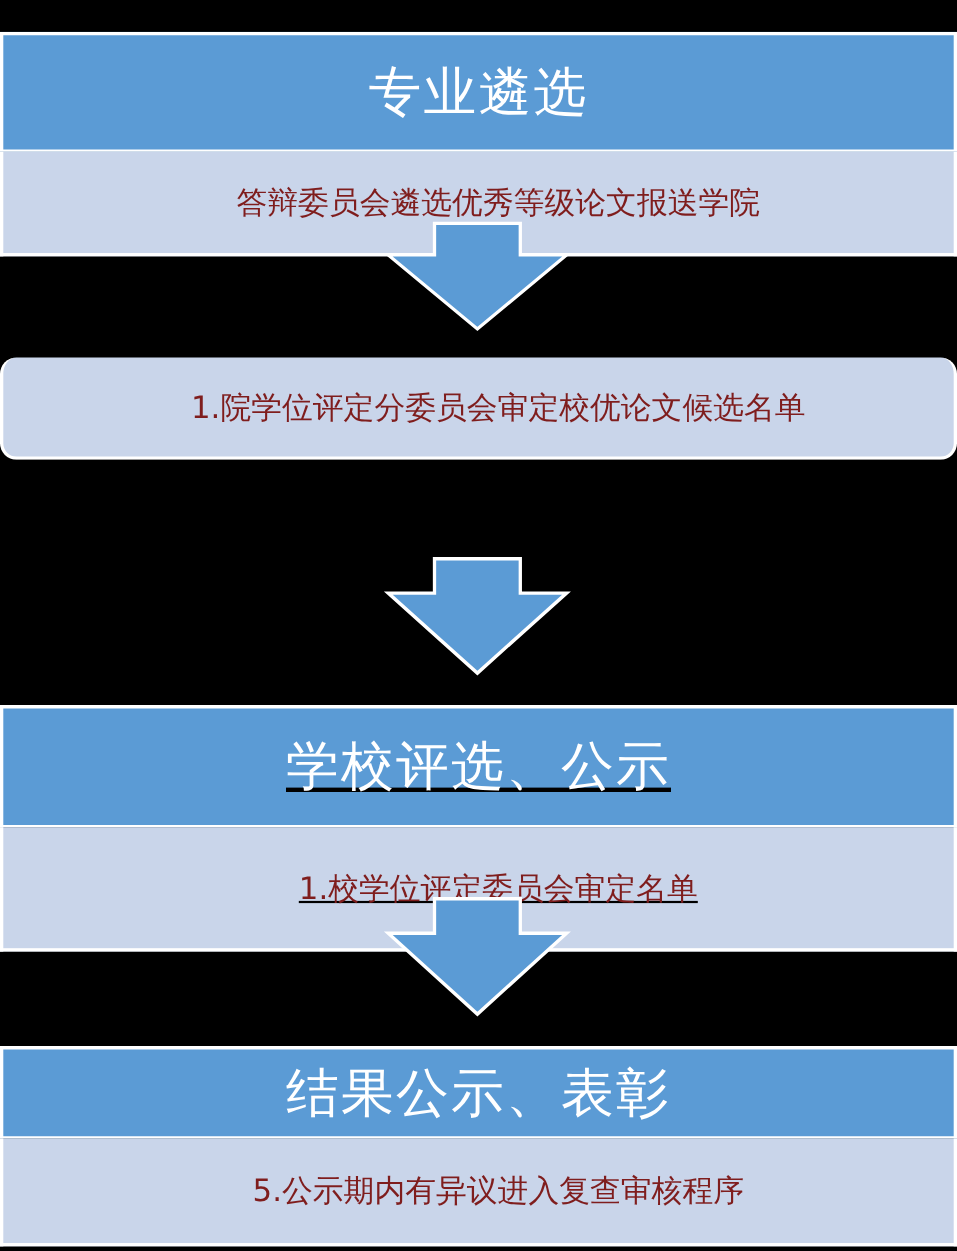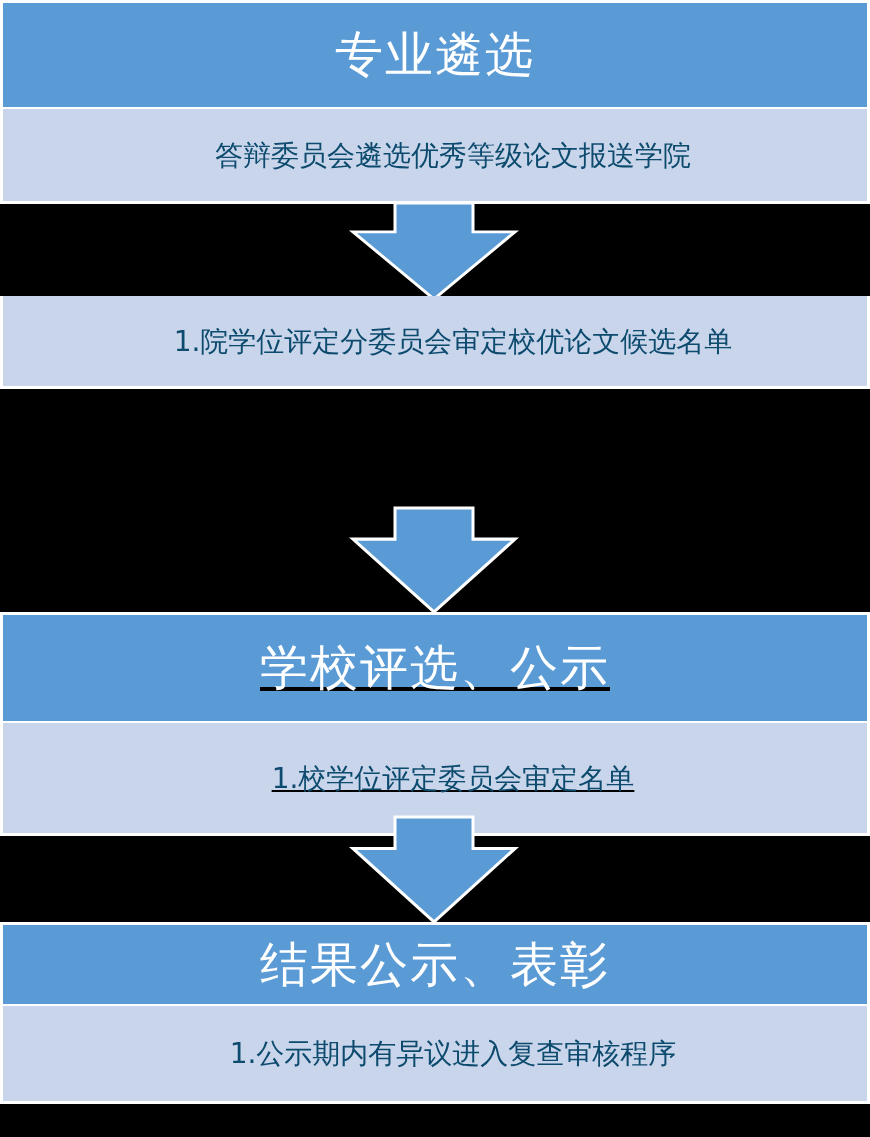--- a/index.html
+++ b/index.html
@@ -3,38 +3,38 @@
 <meta charset="utf-8">
 <style>
   html, body { margin: 0; padding: 0; }
   body {
     width: 870px; height: 1137px;
     background: #000000;
     position: relative;
     font-family: "DejaVu Sans", "Liberation Sans", sans-serif;
     overflow: hidden;
   }
-  .stage { position: absolute; left: 0; width: 870px; box-sizing: border-box; }
+  .stage { position: absolute; left: 0; width: 870px; box-sizing: border-box; margin-top: 29px; }
   .stage-header {
     box-sizing: border-box;
     background: #5B9BD5;
     border: 3px solid #FFFFFF;
     border-bottom: 2px solid #FFFFFF;
     color: #FFFFFF;
     display: flex; align-items: center; justify-content: center;
     font-size: 48px;
     letter-spacing: 2px;
     font-weight: 400;
   }
   .stage-body {
     box-sizing: border-box;
     background: #C9D5EA;
     border: 3px solid #FFFFFF;
     border-top: none;
-    color: #0c4a6e;
+    color: #7f1d1d;
     display: flex; flex-direction: column;
     align-items: center; justify-content: center;
     font-size: 28px;
     line-height: 45px;
     padding-left: 36px;
   }
   .detail-line { margin: 0; padding: 0; white-space: nowrap; }
   .arrow-wrap { position: absolute; left: 349px; width: 170px; }
   .arrow-wrap svg { display: block; width: 100%; height: 100%; overflow: visible; }
 </style>
@@ -50,21 +50,21 @@
   </div>
 </div>
 
 <div class="arrow-wrap" style="top:203px; height:98px;">
   <svg viewBox="0 0 170 102" preserveAspectRatio="none" aria-hidden="true">
     <polygon points="46,0 124,0 124,30 166,30 85,100 4,30 46,30" fill="#5B9BD5" stroke="#FFFFFF" stroke-width="3" stroke-linejoin="miter"></polygon>
   </svg>
 </div>
 
 <div class="stage" style="top:296px;">
-  <div class="stage-body" style="height:93px;">
+  <div class="stage-body" style="height:93px;border-radius:15px;">
     <p class="detail-line">1.院学位评定分委员会审定校优论文候选名单</p>
   </div>
 </div>
 
 <div class="arrow-wrap" style="top:508px; height:106px;">
   <svg viewBox="0 0 170 102" preserveAspectRatio="none" aria-hidden="true">
     <polygon points="46,0 124,0 124,30 166,30 85,100 4,30 46,30" fill="#5B9BD5" stroke="#FFFFFF" stroke-width="3" stroke-linejoin="miter"></polygon>
   </svg>
 </div>
 
@@ -81,15 +81,15 @@
   <svg viewBox="0 0 170 102" preserveAspectRatio="none" aria-hidden="true">
     <polygon points="46,0 124,0 124,30 166,30 85,100 4,30 46,30" fill="#5B9BD5" stroke="#FFFFFF" stroke-width="3" stroke-linejoin="miter"></polygon>
   </svg>
 </div>
 
 <div class="stage" style="top:922px;">
   <div class="stage-header" style="height:84px;">
     <span>结果公示、表彰</span>
   </div>
   <div class="stage-body" style="height:98px;">
-    <p class="detail-line">1.公示期内有异议进入复查审核程序</p>
+    <p class="detail-line">5.公示期内有异议进入复查审核程序</p>
   </div>
 </div>
 
 </body></html>

